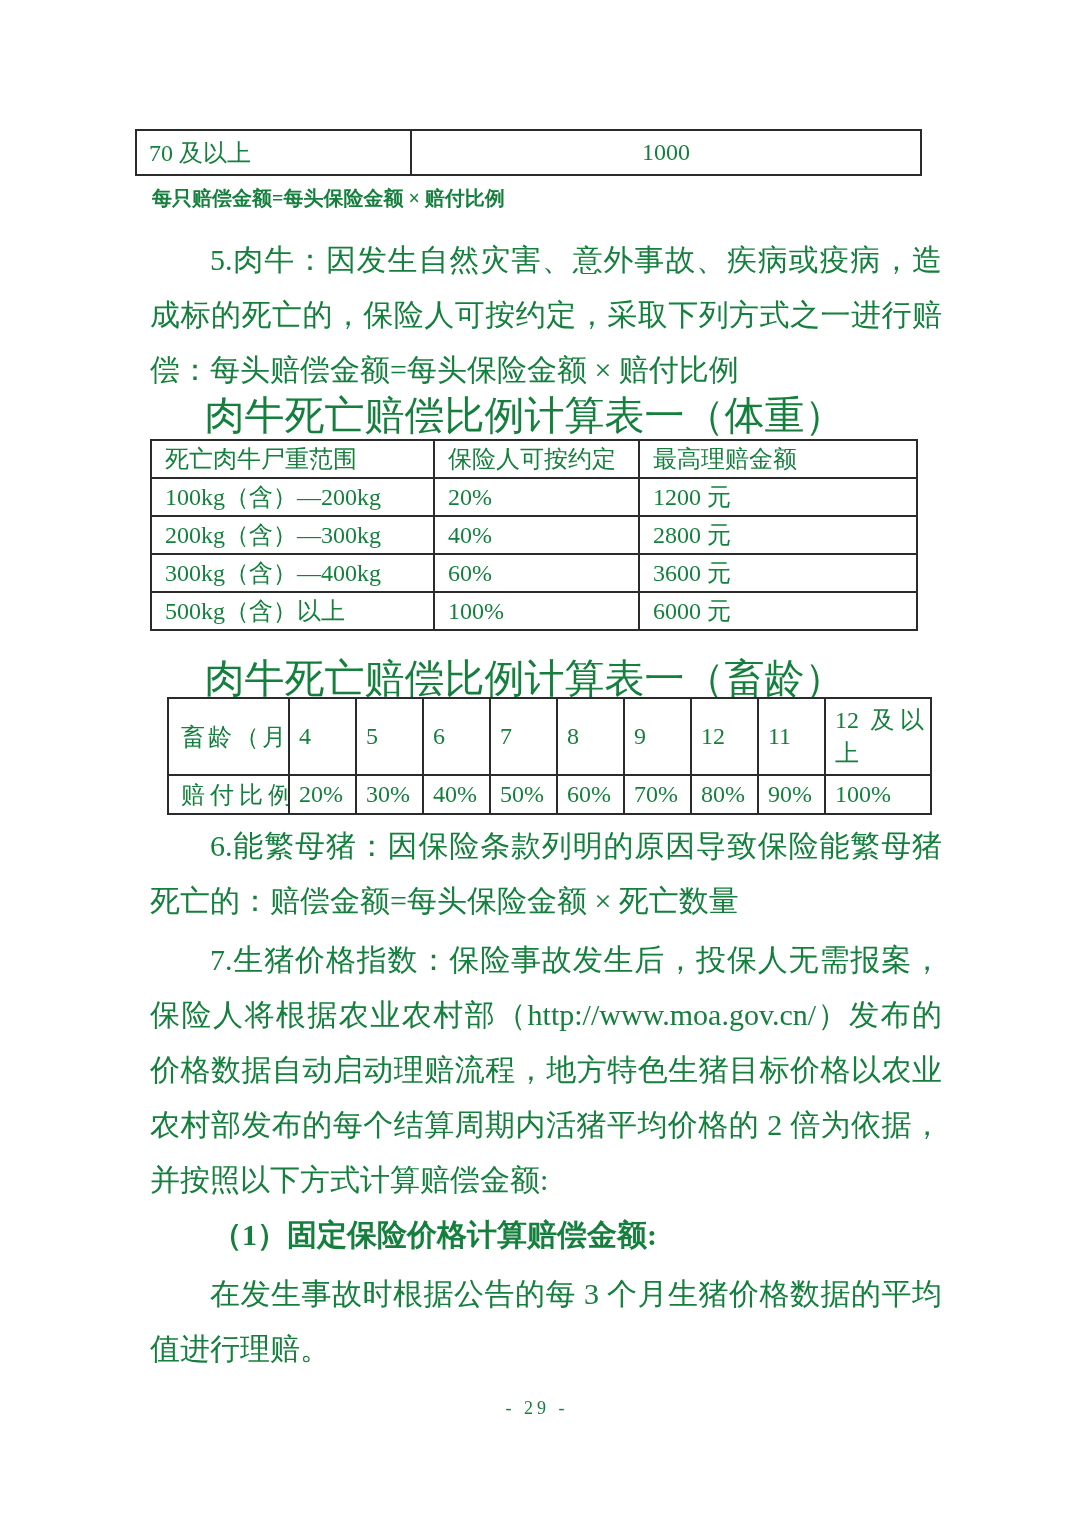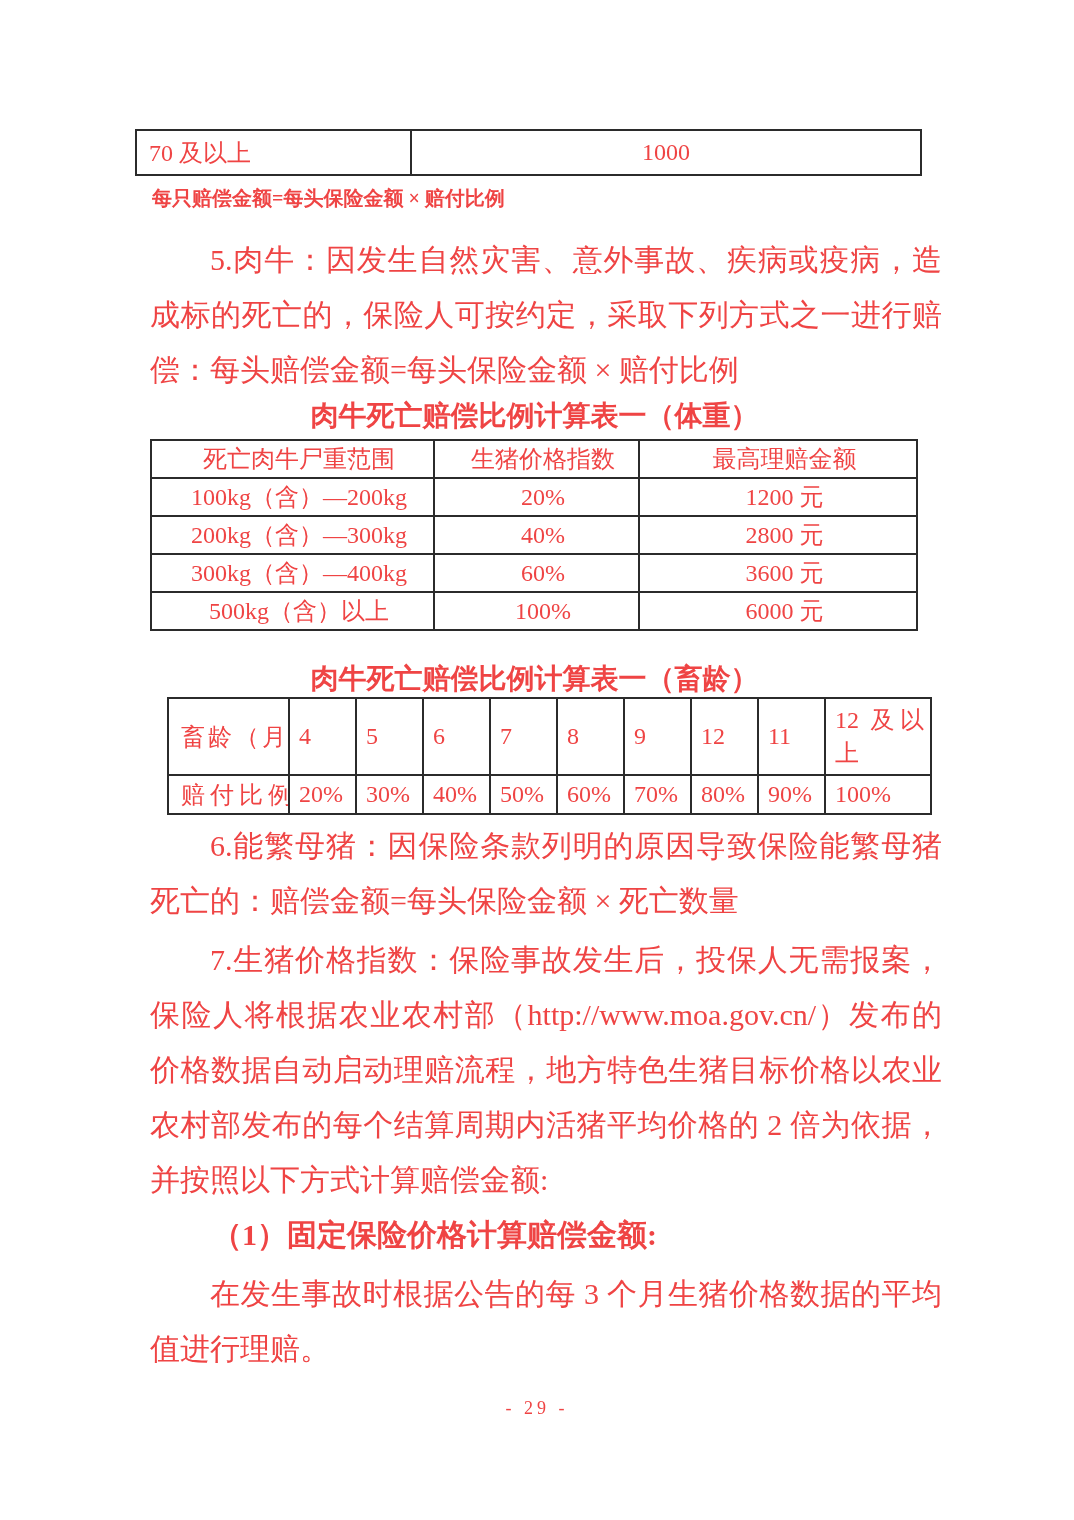--- a/index.html
+++ b/index.html
@@ -1,20 +1,20 @@
 <!DOCTYPE html>
 <html><head>
 <meta charset="utf-8">
 <style>
   html,body{margin:0;padding:0;background:#ffffff;}
   #page{
     position:relative;
     width:1074px;height:1520px;
     background:#ffffff;
-    color:#ef4444;
+    color:#15803d;
     font-family:"Liberation Serif","DejaVu Serif",serif;
     overflow:hidden;
   }
   
   .toptable{
     position:absolute;left:135px;top:129px;width:785px;height:39px;
     border-collapse:collapse;table-layout:fixed;
   }
   .toptable td{
     border:2px solid #2b2b2b;
@@ -24,31 +24,31 @@
   .toptable td.c2{text-align:center;padding:8px;}
   
   .line{
     position:absolute;left:150px;width:792px;
     font-size:30px;line-height:55px;
     text-align:justify;
   }
   .formula{position:absolute;left:152px;top:178px;font-size:20px;line-height:40px;font-weight:bold;}
   .para{text-indent:60px;}
   .tbl-title{
-    position:absolute;left:132px;width:805px;
-    text-align:center;font-weight:bold;font-size:28px;line-height:36px;
+    position:absolute;left:122px;width:805px;
+    text-align:center;font-weight:normal;font-size:40px;line-height:36px;
   }
   .subhead{
     position:absolute;left:150px;width:792px;
     font-weight:bold;font-size:30px;line-height:55px;text-indent:62px;
   }
   
   .wtable{
     position:absolute;left:150px;top:439px;width:766px;
-    border-collapse:collapse;table-layout:fixed;text-align:center;
+    border-collapse:collapse;table-layout:fixed;
   }
   .wtable td{
     border:2px solid #2b2b2b;
     font-size:24px;height:36px;vertical-align:middle;
     padding:0 0 0 13px;white-space:nowrap;overflow:hidden;
   }
   
   .atable{
     position:absolute;left:167px;top:697px;width:763px;
     border-collapse:collapse;table-layout:fixed;
@@ -95,21 +95,21 @@
 
   <table class="wtable">
     <colgroup>
         <col style="width:283px">
         <col style="width:205px">
         <col style="width:278px">
       </colgroup>
     <tbody>
         <tr>
       <td>死亡肉牛尸重范围</td>
-      <td>生猪价格指数</td>
+      <td>保险人可按约定</td>
       <td>最高理赔金额</td>
     </tr>
     <tr>
       <td>100kg（含）—200kg</td>
       <td>20%</td>
       <td>1200 元</td>
     </tr>
     <tr>
       <td>200kg（含）—300kg</td>
       <td>40%</td>

